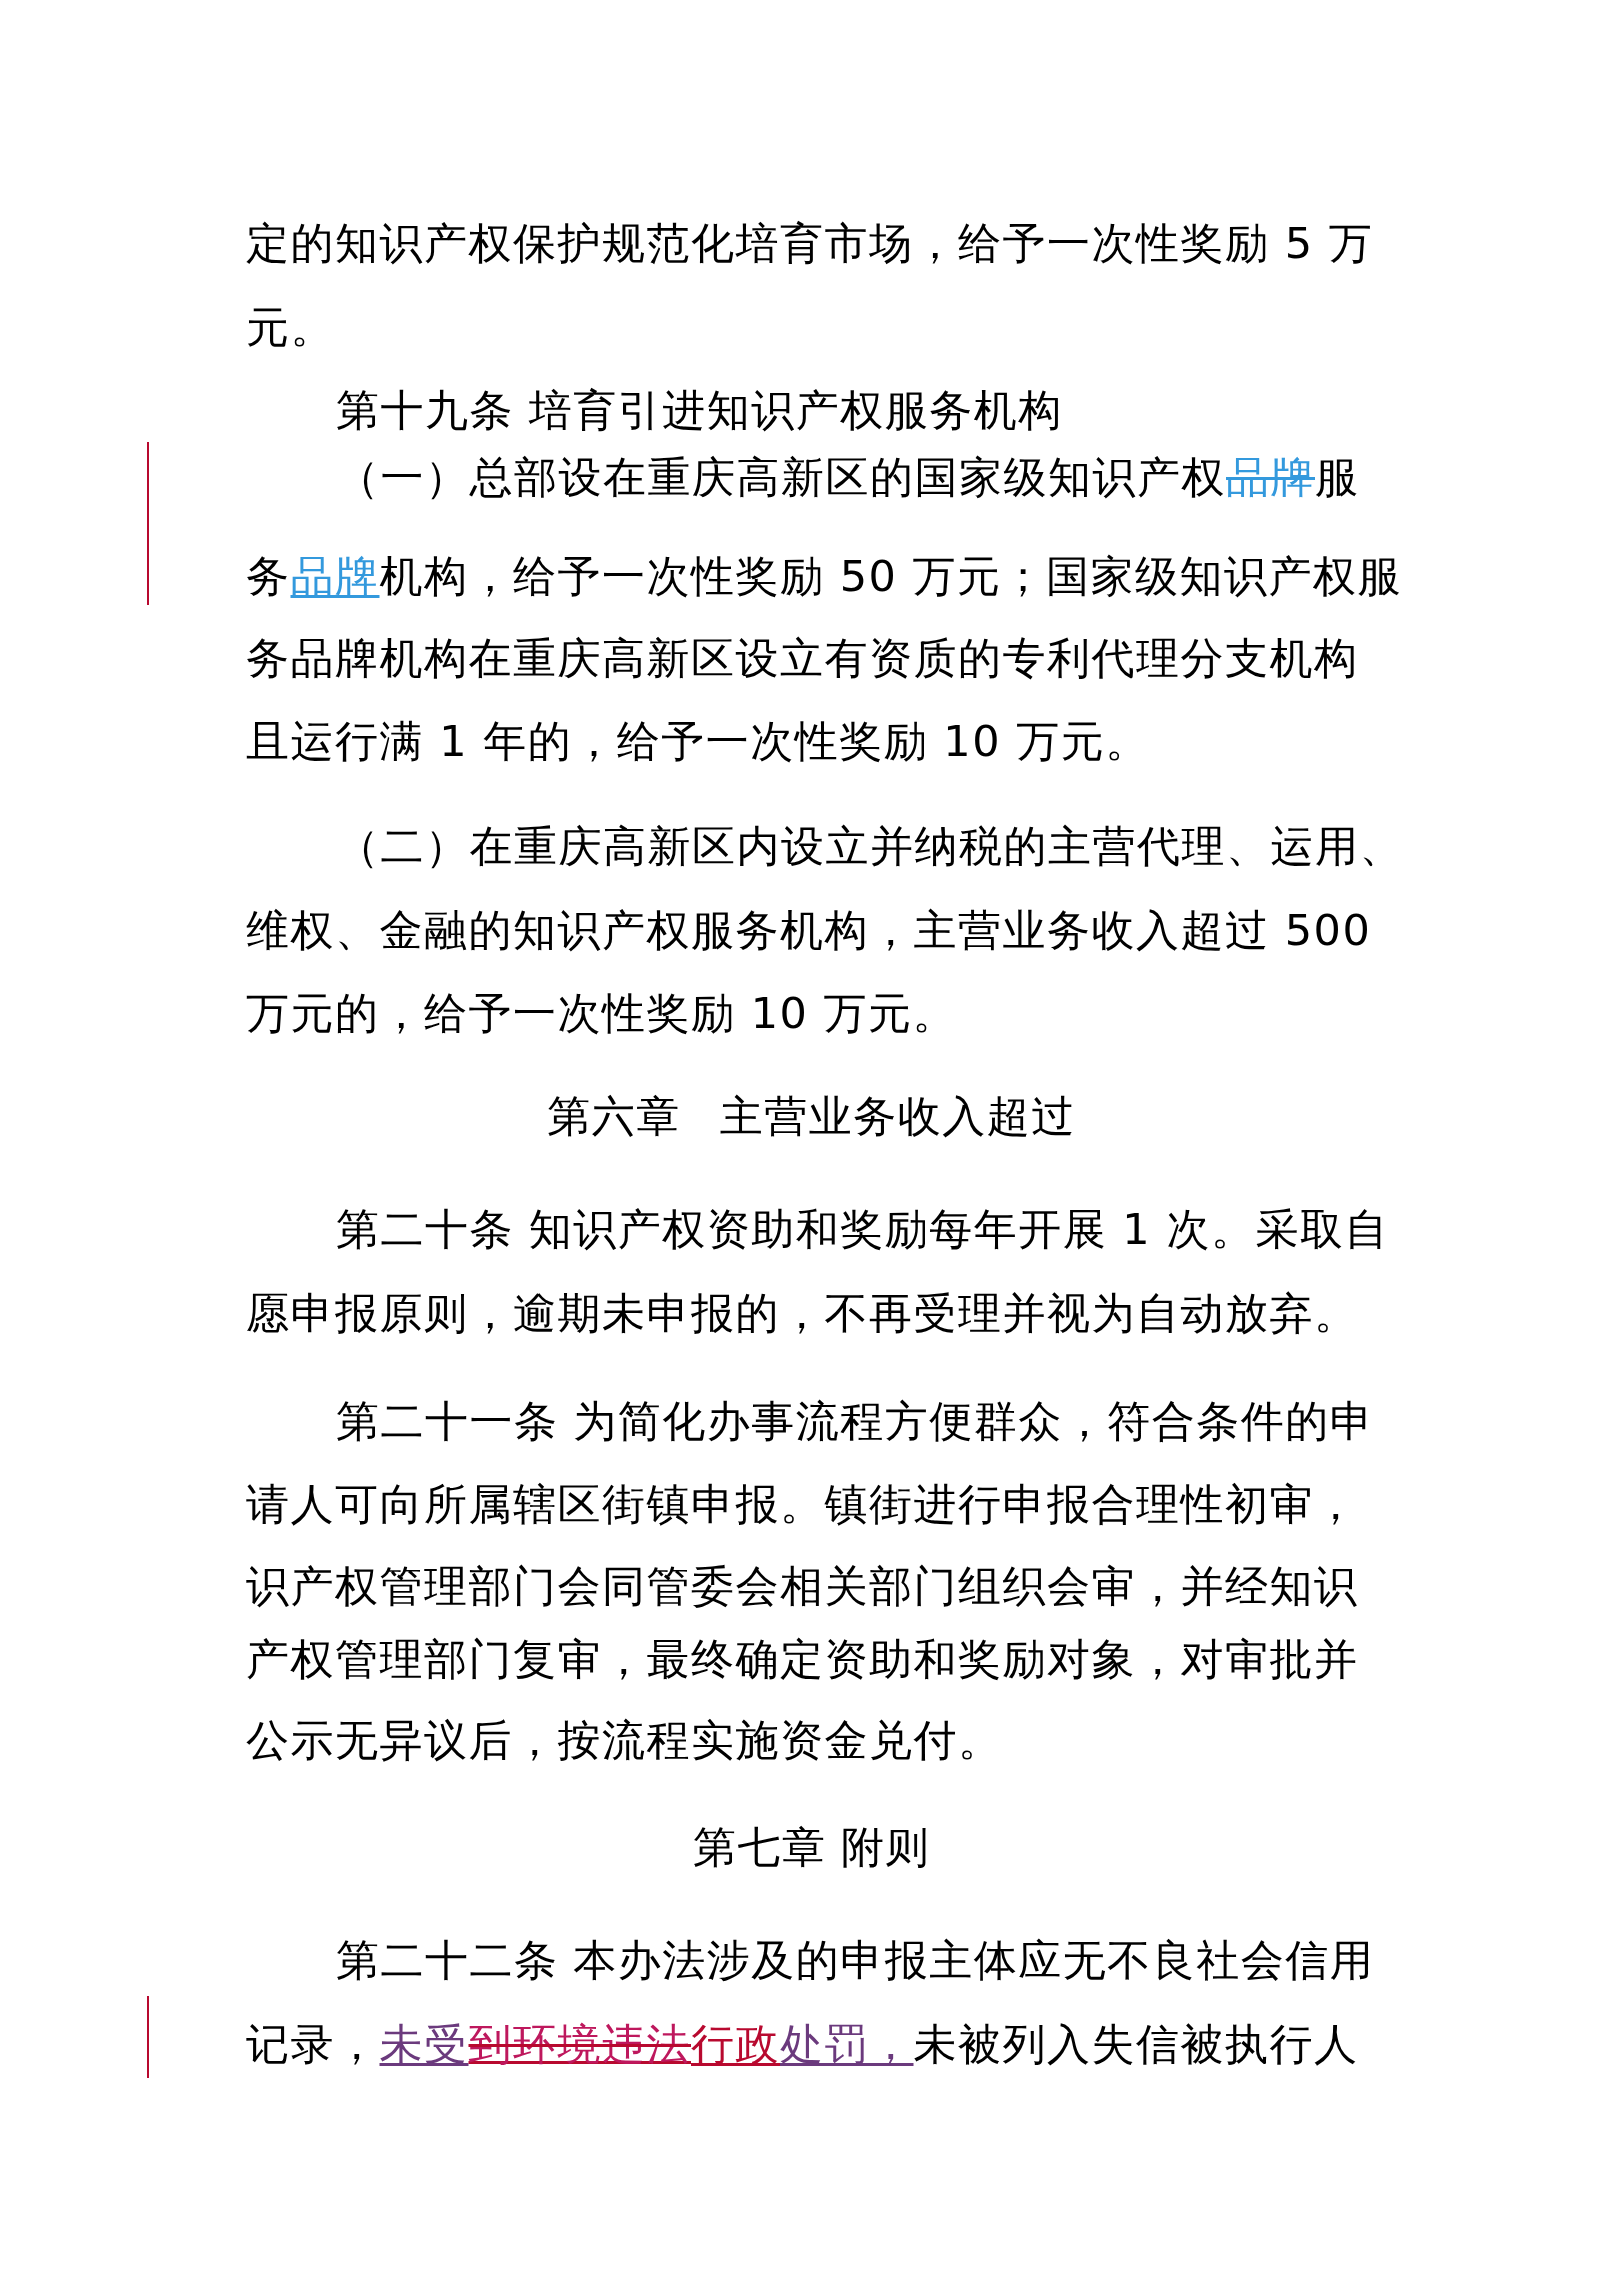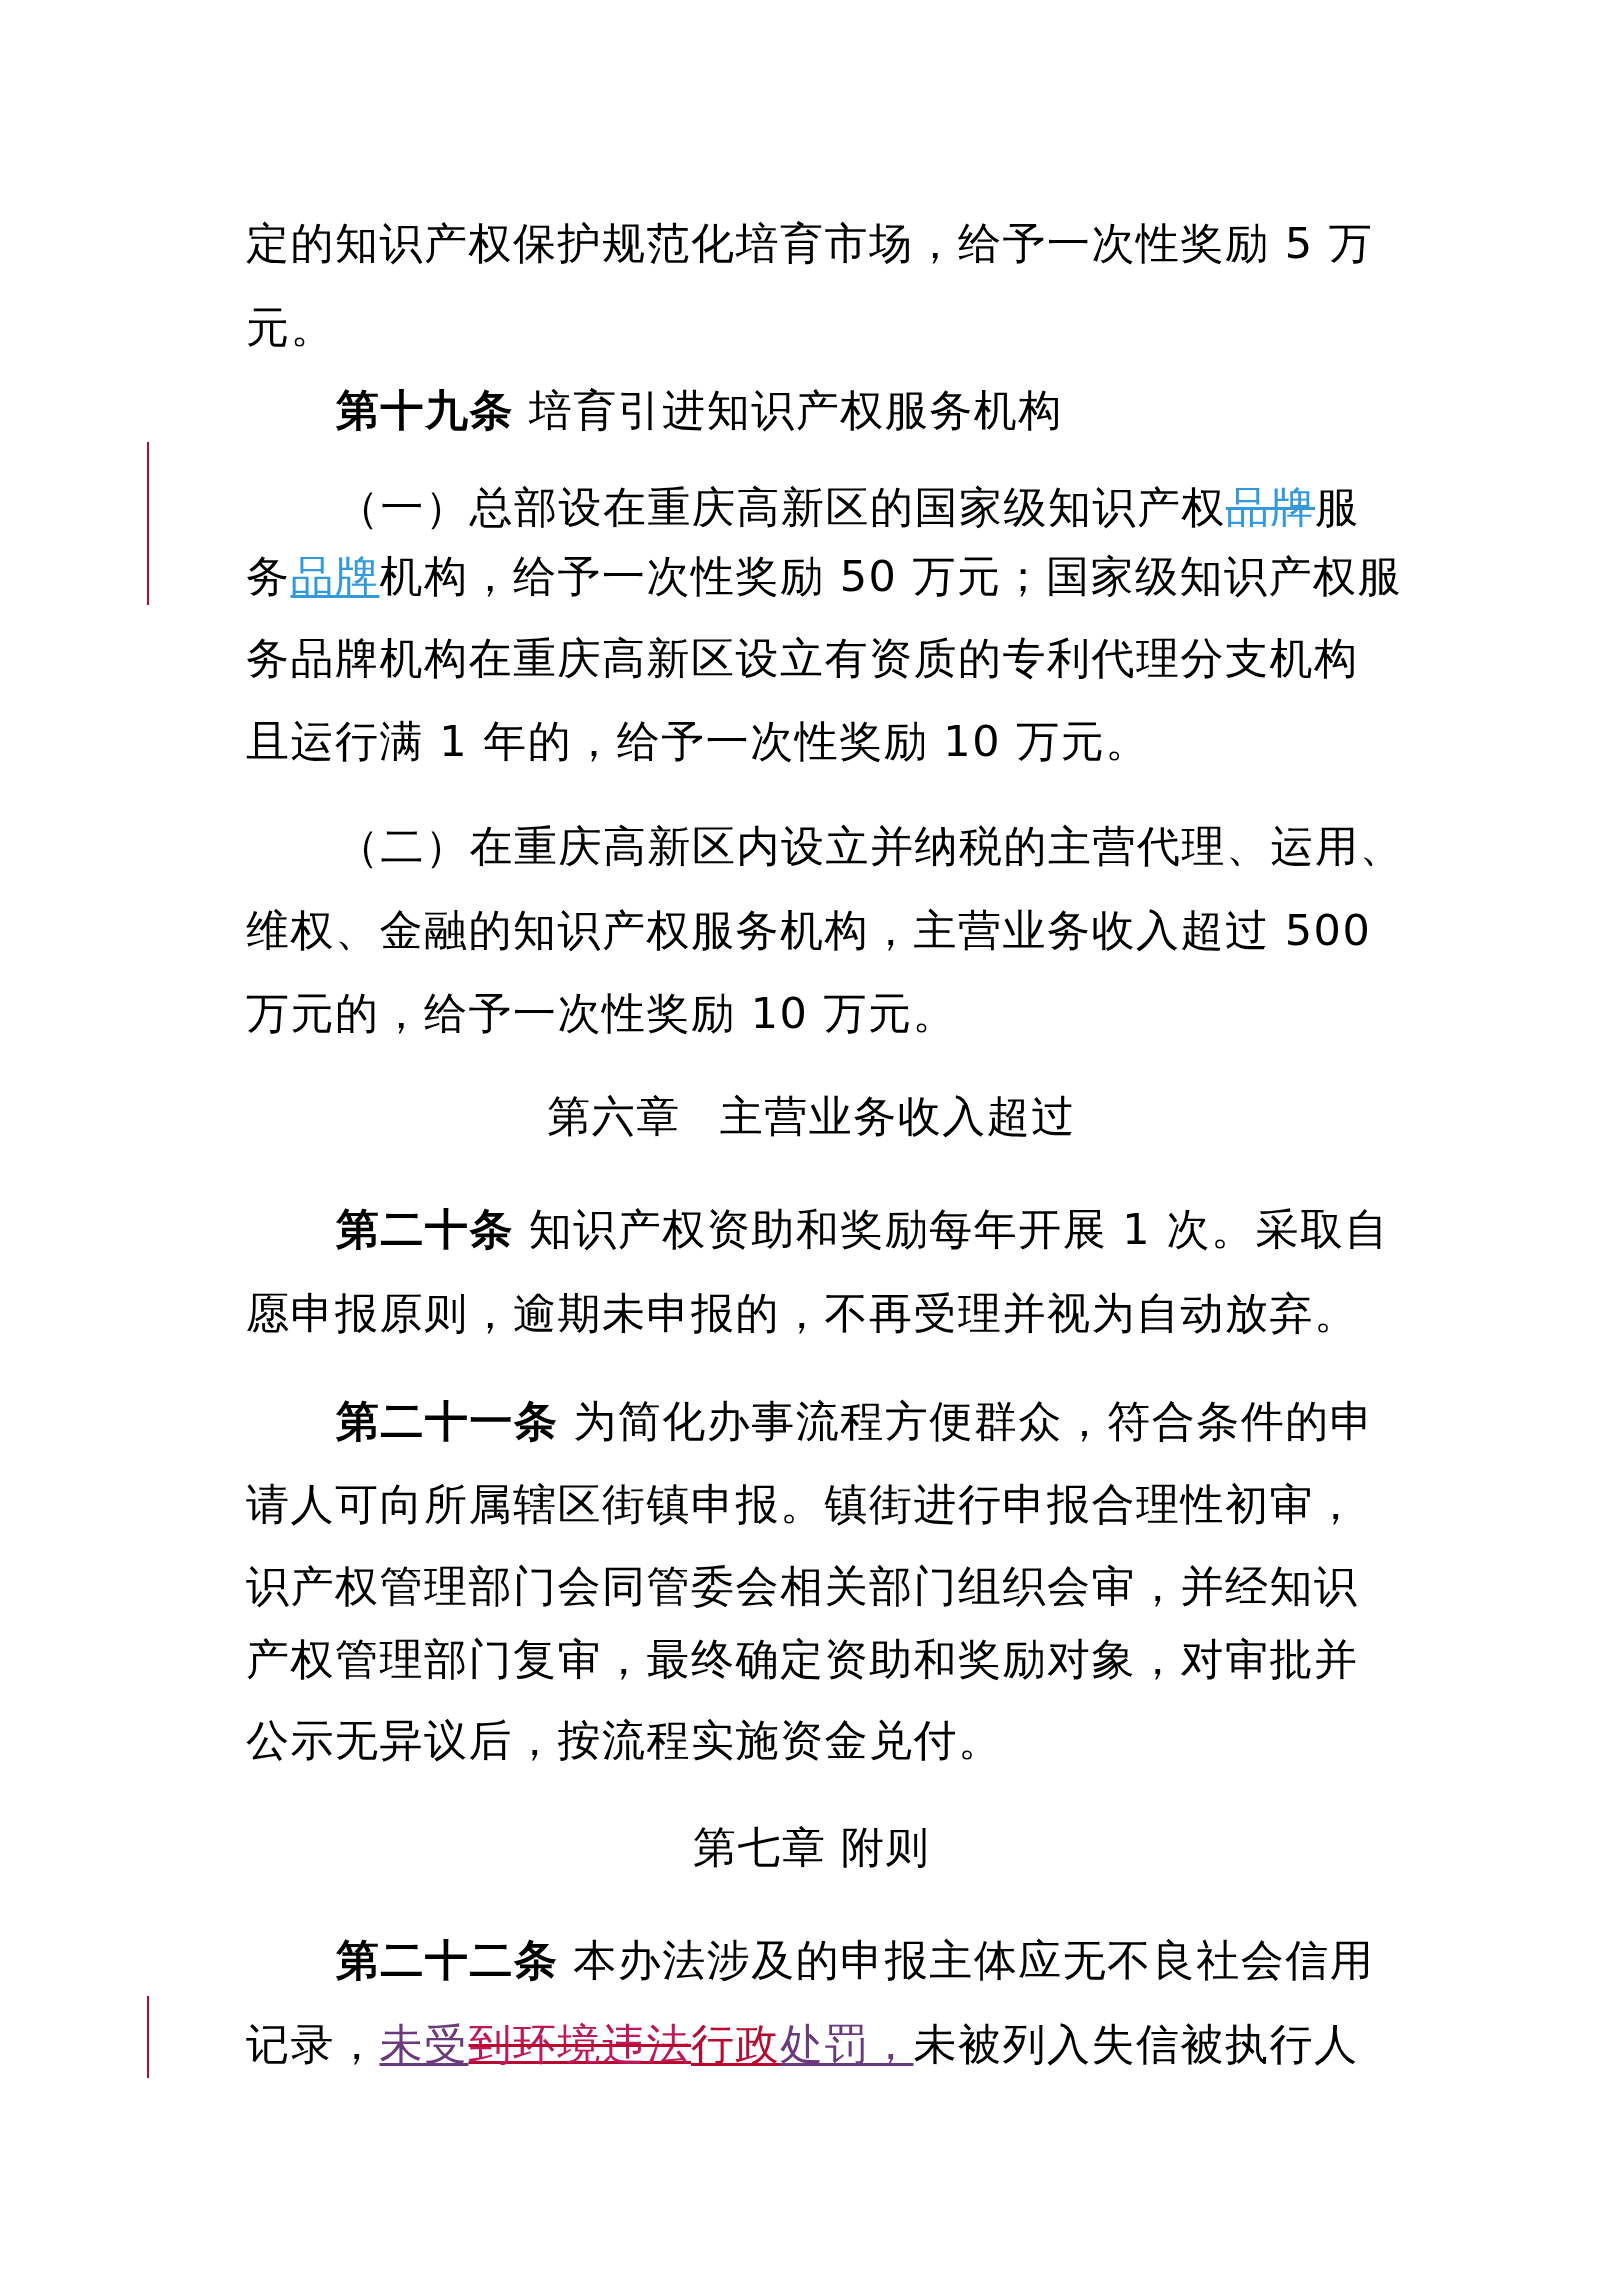--- a/index.html
+++ b/index.html
@@ -8,21 +8,21 @@
       font-family: "DejaVu Sans", "Liberation Sans", sans-serif;
       color: #000000;
     }
     .page { position: absolute; left: 0; top: 0; width: 1623px; height: 1819px; background: #fff; }
     .line {
       position: absolute; left: 246px; white-space: nowrap;
       font-size: 43px; line-height: 54px; letter-spacing: 1.5px;
     }
     .indent { left: 336px; }
     .center { left: 0; width: 1623px; text-align: center; }
-    .bold { font-weight: bold; }
+    .bold { font-weight: normal; }
     .gap { display: inline-block; width: 14.7px; }
     .gap-lg { display: inline-block; width: 39px; }
     .ins-blue { color: #3399dd; text-decoration: underline; text-decoration-thickness: 2.9px; text-underline-offset: 3.9px; }
     .del-blue { color: #3399dd; text-decoration: line-through; text-decoration-thickness: 2.9px; }
     .ins-purple { color: #6b3a7d; text-decoration: underline; text-decoration-thickness: 3.4px; text-underline-offset: 3.9px; }
     .del-red { color: #be185d; text-decoration: line-through; text-decoration-thickness: 2.9px; }
     .ins-red { color: #b8092f; text-decoration: underline; text-decoration-thickness: 3.4px; text-underline-offset: 3.9px; }
     .change-bar { position: absolute; left: 147px; width: 2px; background: #b8092f; }
   </style>
 </head>
@@ -33,21 +33,21 @@
   <div class="change-bar" style="top:442px;height:163px;"></div>
   <div class="change-bar" style="top:1996px;height:82px;"></div>
 
   <div class="line" style="top:216px;">定的知识产权保护规范化培育市场，给予一次性奖励 5 万</div>
   <div class="line" style="top:300px;">元。</div>
 
   <div class="line indent" style="top:383px;">
     <span class="bold">第十九条</span><span class="gap"></span><span>培育引进知识产权服务机构</span>
   </div>
 
-  <div class="line indent" style="top:480px;text-align:right;">
+  <div class="line indent" style="top:450px;text-align:right;">
     <span>（一）总部设在重庆高新区的国家级知识产权</span><span class="del-blue">品牌</span><span>服</span>
   </div>
   <div class="line" style="top:549px;">
     <span>务</span><span class="ins-blue">品牌</span><span>机构，给予一次性奖励 50 万元；国家级知识产权服</span>
   </div>
   <div class="line" style="top:631px;">务品牌机构在重庆高新区设立有资质的专利代理分支机构</div>
   <div class="line" style="top:714px;">且运行满 1 年的，给予一次性奖励 10 万元。</div>
 
   <div class="line indent" style="top:819px;">（二）在重庆高新区内设立并纳税的主营代理、运用、</div>
   <div class="line" style="top:903px;">维权、金融的知识产权服务机构，主营业务收入超过 500</div>

